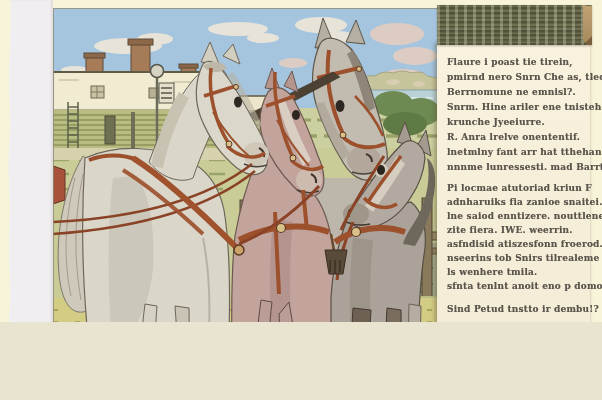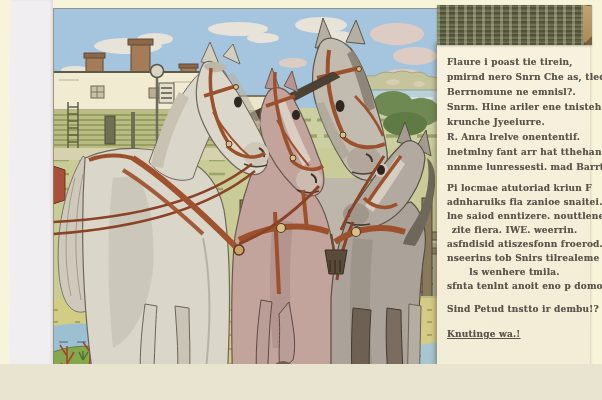--- a/index.html
+++ b/index.html
@@ -1,16 +1,16 @@
 <!DOCTYPE html>
 <html><head>
 <meta charset="utf-8">
 <style>
   html,body{margin:0;padding:0;background:#e8e4cf;}
-  .stage{position:relative;width:602px;height:364px;background:#f8f4da;overflow:hidden;
+  .stage{position:relative;width:602px;height:322px;background:#f8f4da;overflow:hidden;
          font-family:"DejaVu Serif",serif;}
   
   .page-edge{position:absolute;left:8px;top:0;width:45px;height:400px;background:#f0eef0;
     clip-path:polygon(6% 0,100% 0,100% 100%,2% 100%,4% 93%,1% 84%,5% 74%,2% 63%,4% 52%,1% 41%,5% 31%,2% 20%,5% 10%);
     box-shadow:inset -2px 0 2px rgba(120,110,90,.12);}
   
   .illus{position:absolute;left:53px;top:8px;width:385px;height:392px;display:block;}
   
   .band{position:absolute;left:437px;top:5px;width:155px;height:40px;z-index:3;
     background:
@@ -22,21 +22,21 @@
     clip-path:polygon(0 0,100% 4%,100% 100%,45% 100%,0 88%);}
   .band-cap::after{content:"";position:absolute;left:0;bottom:0;width:100%;height:9px;
     background:#7a5f3c;clip-path:polygon(0 100%,100% 0,100% 100%);}
   
   .note{position:absolute;left:437px;top:40px;width:153px;height:357px;z-index:2;
     background:linear-gradient(175deg,#f8f2de,#f2ebd5);
     box-shadow:-3px 3px 4px rgba(96,84,58,.32),0 2px 3px rgba(96,84,58,.30);
     padding:15px 8px 0 10px;box-sizing:border-box;}
   .ln{font-size:9px;font-weight:700;line-height:15px;color:#5b544c;letter-spacing:.2px;
     white-space:nowrap;text-shadow:0 0 .5px rgba(91,84,76,.55);}
-  .b2 .ln{line-height:14px;text-align:center;}
+  .b2 .ln{line-height:14px;}
   .b2{margin-top:6px;}
   .q{margin-top:9px;text-align:right;}
   .sig{margin-top:10px;text-decoration:underline;}
   .fold{position:absolute;right:0;bottom:0;width:16px;height:13px;
     background:linear-gradient(315deg,#cfc7ab 0%,#d9d2b8 46%,#efe8d2 52%,#f4eeda 100%);
     clip-path:polygon(0 100%,100% 0,100% 100%);}
 </style>
 </head>
 <body>
 

